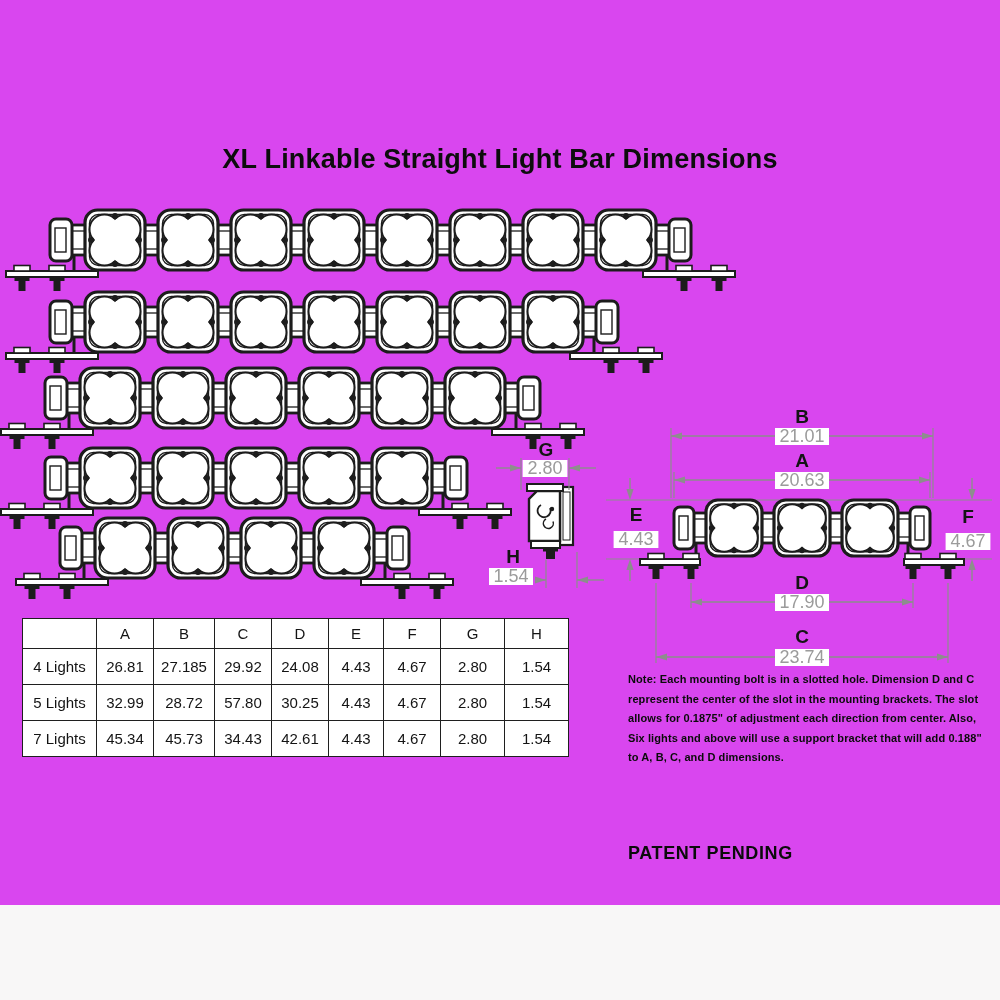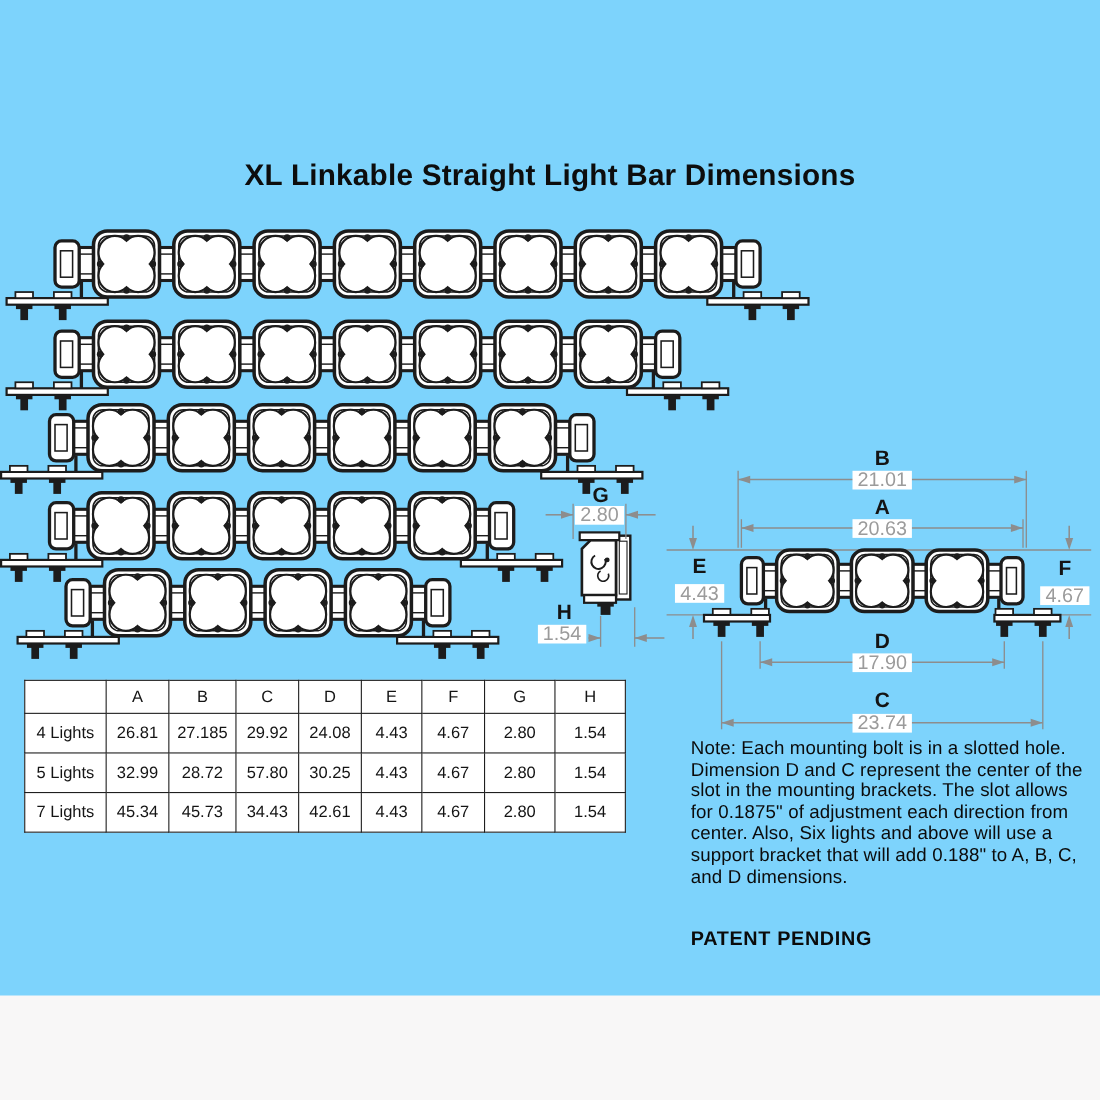--- a/index.html
+++ b/index.html
@@ -1,29 +1,29 @@
 <!DOCTYPE html>
 <html><head>
 <meta charset="utf-8">
 <style>
   html,body{margin:0;padding:0;background:#fff;}
-  .page{position:relative;width:1000px;height:1000px;background:#7dd3fc;overflow:hidden;
+  .page{position:relative;width:1000px;height:1000px;background:#d946ef;overflow:hidden;
         font-family:"Liberation Sans",sans-serif;}
   .bottom-tint{position:absolute;left:0;top:905px;width:1000px;height:95px;background:#f8f7f7;}
   .title{position:absolute;left:0;top:144px;width:1000px;text-align:center;
          font-size:27px;font-weight:bold;color:#0d0d0d;letter-spacing:.2px;}
   .diagram-svg{position:absolute;left:0;top:0;}
   .dlabel{font-family:"Liberation Sans",sans-serif;font-size:19px;font-weight:bold;fill:#141414;}
   .dval{font-family:"Liberation Sans",sans-serif;font-size:18px;fill:#9b9b9b;}
   table.spec{position:absolute;left:22px;top:618px;border-collapse:collapse;background:#fff;}
   table.spec th,table.spec td{border:1.7px solid #1f1f1f;text-align:center;vertical-align:middle;
          font-size:15px;font-weight:normal;color:#141414;padding:0;}
   table.spec tr.hdr th{height:29px;}
   table.spec tr.row th,table.spec tr.row td{height:35px;}
-  .note{position:absolute;left:628px;top:670px;width:364px;font-size:17px;font-weight:normal;
+  .note{position:absolute;left:628px;top:670px;width:364px;font-size:11px;font-weight:bold;
         color:#0b0b0b;line-height:19.6px;letter-spacing:.1px;}
   .patent{position:absolute;left:628px;top:843px;font-size:18px;font-weight:bold;
         color:#0b0b0b;letter-spacing:.6px;}
 </style>
 </head>
 <body>
 
 <div class="page">
 
   <div class="title">XL Linkable Straight Light Bar Dimensions</div>

